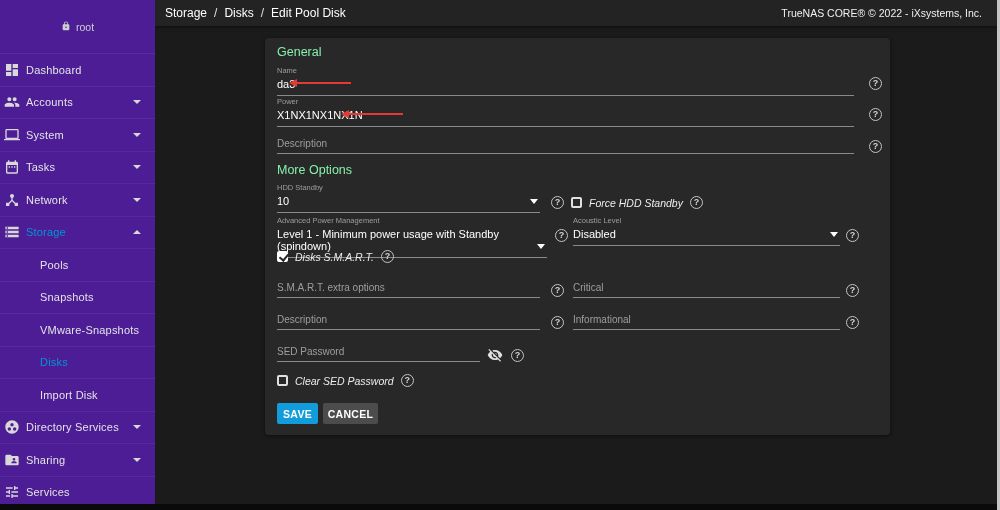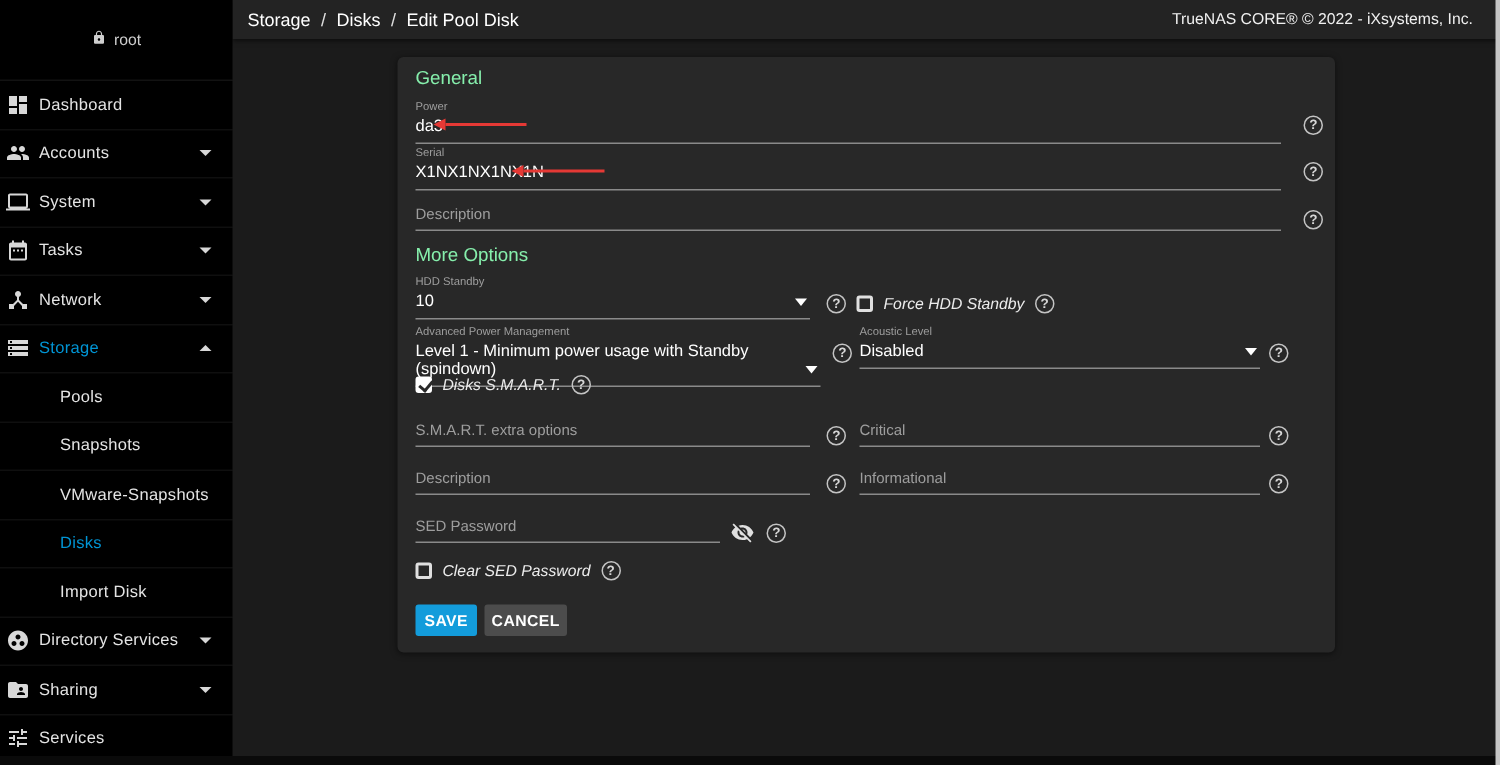--- a/index.html
+++ b/index.html
@@ -4,21 +4,21 @@
 <style>
   :root{
     --accent:#0095d5; --save:#139cdb; --arrow:#e53935;
   }
   *{box-sizing:border-box;margin:0;padding:0;}
   html,body{width:1000px;height:510px;overflow:hidden;background:#1b1b1b;
     font-family:"Liberation Sans",sans-serif;-webkit-font-smoothing:antialiased;}
   .screen{position:relative;width:1000px;height:510px;display:flex;}
 
   
-  .sidebar{width:155px;height:510px;background:#000000;flex:0 0 155px;display:flex;flex-direction:column;z-index:5;}
+  .sidebar{width:155px;height:510px;background:#4c1d95;flex:0 0 155px;display:flex;flex-direction:column;z-index:5;}
   .sb-header{height:54px;display:flex;align-items:center;justify-content:center;gap:5px;
     color:#cfcfcf;font-size:10.5px;border-bottom:1px solid rgba(255,255,255,.07);}
   .sb-header svg{width:10px;height:10px;fill:#cfcfcf;}
   .sb-item{height:32.5px;display:flex;align-items:center;padding-left:4px;
     border-bottom:1px solid rgba(255,255,255,.06);cursor:pointer;}
   .sb-ic{width:16px;height:16px;margin-right:6px;display:inline-flex;}
   .sb-ic svg{width:16px;height:16px;fill:#d8d8d8;}
   .sb-label{font-size:11px;color:#e4e4e4;letter-spacing:.2px;}
   .sb-label.active{color:var(--accent);}
   .sb-sub{padding-left:40px;}
@@ -206,28 +206,28 @@
       </div>
       <div class="copyright">TrueNAS CORE® © 2022 - iXsystems, Inc.</div>
     </header>
 
     <div class="content">
       <div class="card">
 
         <div class="heading" style="top:7px">General</div>
 
         <div class="tfield" style="top:28px;left:12px;right:36px">
-          <div class="tlabel">Power</div>
+          <div class="tlabel">Name</div>
           <div class="tvalue">da3</div>
         </div>
         <span class="help" style="top:39px;right:8px">?</span>
         <div class="arrow" style="top:44px;left:32px;width:54px"></div>
 
         <div class="tfield" style="top:59px;left:12px;right:36px">
-          <div class="tlabel">Serial</div>
+          <div class="tlabel">Power</div>
           <div class="tvalue">X1NX1NX1NX1N</div>
         </div>
         <span class="help" style="top:70px;right:8px">?</span>
         <div class="arrow" style="top:75px;left:84px;width:54px"></div>
 
         <div class="efield" style="top:100px;left:12px;right:36px">
           <div class="elabel">Description</div>
         </div>
         <span class="help" style="top:102px;right:8px">?</span>
 

